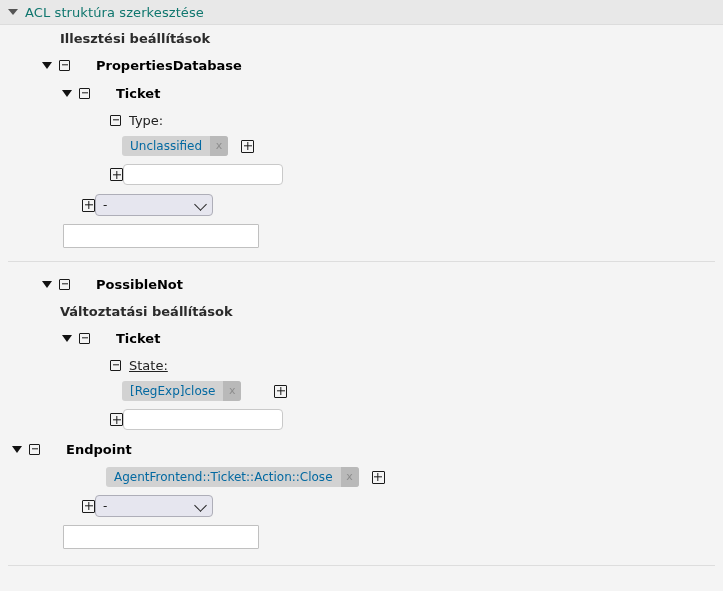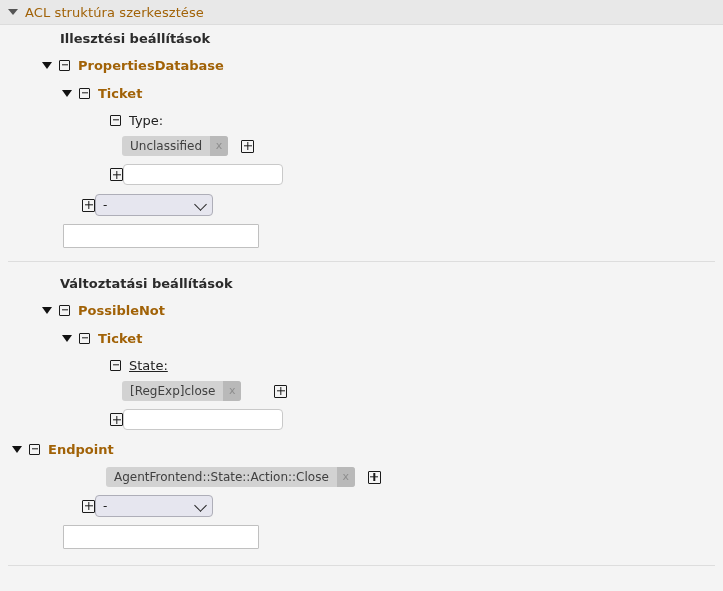--- a/index.html
+++ b/index.html
@@ -29,21 +29,21 @@
   .widget-header .caret {
     width: 0; height: 0;
     border-left: 5px solid transparent;
     border-right: 5px solid transparent;
     border-top: 6px solid #555555;
     margin-right: 7px;
     flex: none;
   }
   .widget-header .title {
     font-size: 13px;
-    color: #a16207;
+    color: #0f766e;
     letter-spacing: 0.1px;
   }
 
   
   .panel {
     position: relative;
   }
   .section-title {
     font-weight: bold;
     font-size: 13px;
@@ -103,41 +103,42 @@
     transform: translateX(-50%);
   }
   .boxicon.plus {
     width: 13px;
     height: 13px;
     margin-right: 0;
   }
   .node-label {
     font-weight: bold;
     font-size: 13px;
-    color: #a16207;
+    color: #000000;
+    margin-left: 18px;
   }
   .field-label {
     font-size: 13px;
     color: #222222;
   }
 
   
   .chip {
     display: inline-flex;
     align-items: stretch;
     background: #d2d2d2;
     border-radius: 3px;
     overflow: hidden;
     height: 20px;
     line-height: 20px;
   }
   .chip .chip-label {
     padding: 0 8px;
     font-size: 12px;
-    color: #404040;
+    color: #0369a1;
     white-space: nowrap;
     border-radius: 7px;
   }
   .chip .chip-x {
     background: #b9b9b9;
     color: #8d8d8d;
     width: 18px;
     text-align: center;
     font-size: 11px;
     cursor: pointer;
@@ -264,28 +265,28 @@
 
   <div class="row ind-63" style="height:32px;">
     <input class="flat-input" type="text" placeholder="" style="">
   </div>
 </div>
 
 <div class="divider" style="margin-top:9px;"></div>
 
 <div class="panel" style="padding-top:8px;">
 
+  <div class="row ind-42" style="height:28px;">
+    <span class="tri"></span>
+    <span class="boxicon"></span>
+    <span class="node-label">PossibleNot</span>
+  </div>
+
   <div class="row ind-60" style="height:26px;">
     <span class="section-title">Változtatási beállítások</span>
-  </div>
-
-  <div class="row ind-42" style="height:28px;">
-    <span class="tri"></span>
-    <span class="boxicon"></span>
-    <span class="node-label">PossibleNot</span>
   </div>
 
   <div class="row ind-62" style="height:28px;">
     <span class="tri"></span>
     <span class="boxicon"></span>
     <span class="node-label">Ticket</span>
   </div>
 
   <div class="row ind-102" style="height:26px;text-decoration:underline;">
     <span class="boxicon"></span>
@@ -306,21 +307,21 @@
   </div>
 
   <div class="row ind-62" style="height:28px;padding-left:12px;">
     <span class="tri"></span>
     <span class="boxicon"></span>
     <span class="node-label">Endpoint</span>
   </div>
 
   <div class="row" style="height:28px;padding-left:106px;">
     <span class="chip">
-      <span class="chip-label">AgentFrontend::State::Action::Close</span>
+      <span class="chip-label">AgentFrontend::Ticket::Action::Close</span>
       <span class="chip-x">x</span>
     </span>
     <span class="boxicon plus" style="margin-left:13px;"></span>
   </div>
 
   <div class="row ind-82" style="height:30px;">
     <span class="boxicon plus gap-plus"></span>
     <span class="sel-wrap">
       <select class="sel">
         <option>-</option>

